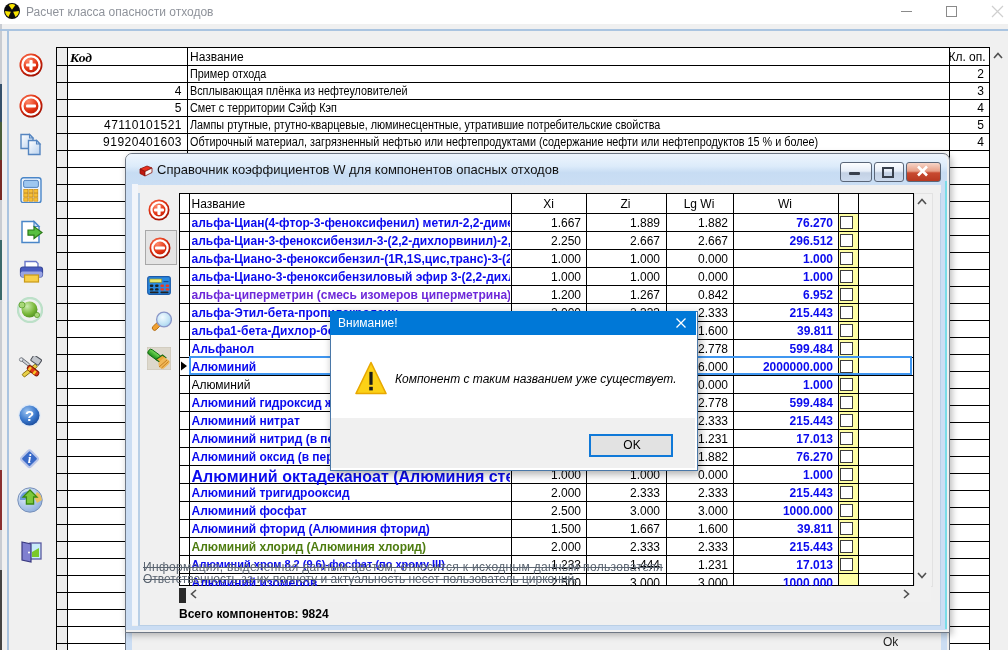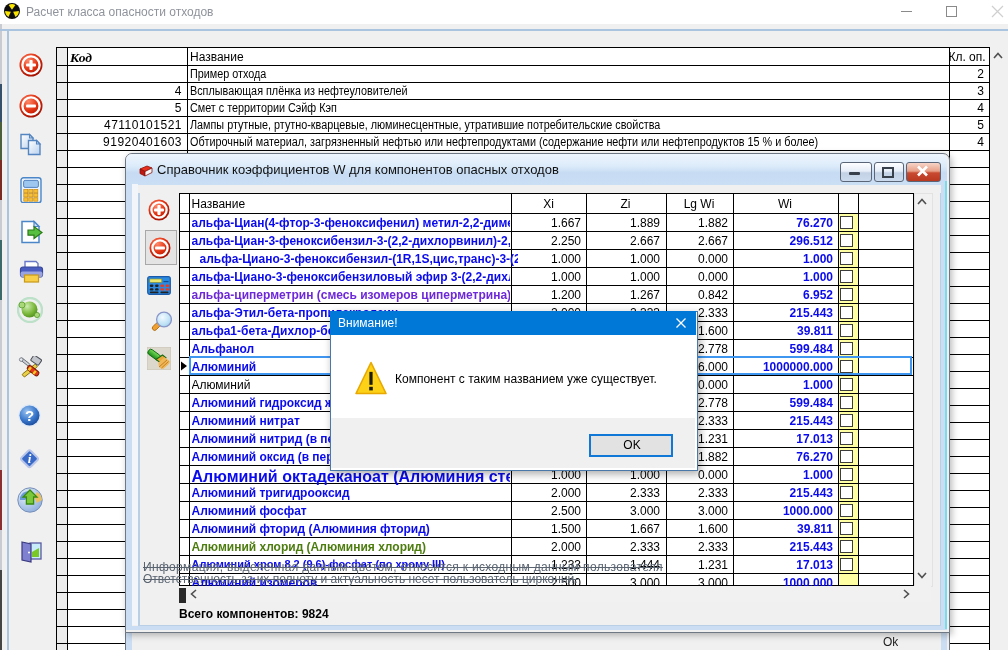--- a/index.html
+++ b/index.html
@@ -352,21 +352,21 @@
 <div class="txt" style="left:733px;top:215.5px;width:100px;text-align:right;font-size:12px;font-weight:bold;color:#0a0aee;">76.270</div>
 <div class="ab" style="left:838.5px;top:214px;width:19px;height:17px;background:#ffffa4;"></div>
 <div class="ab" style="left:839.5px;top:216px;width:11px;height:11px;background:#fff;border:1px solid #3c3c3c;"></div>
 <div class="txt" style="left:191.5px;top:233.5px;width:318px;font-size:12px;font-weight:bold;color:#0a0aee;">альфа-Циан-3-феноксибензил-3-(2,2-дихлорвинил)-2,2</div>
 <div class="txt" style="left:511px;top:233.5px;width:70px;text-align:right;font-size:12px;">2.250</div>
 <div class="txt" style="left:586px;top:233.5px;width:74px;text-align:right;font-size:12px;">2.667</div>
 <div class="txt" style="left:665px;top:233.5px;width:63px;text-align:right;font-size:12px;">2.667</div>
 <div class="txt" style="left:733px;top:233.5px;width:100px;text-align:right;font-size:12px;font-weight:bold;color:#0a0aee;">296.512</div>
 <div class="ab" style="left:838.5px;top:232px;width:19px;height:17px;background:#ffffa4;"></div>
 <div class="ab" style="left:839.5px;top:234px;width:11px;height:11px;background:#fff;border:1px solid #3c3c3c;"></div>
-<div class="txt" style="left:191.5px;top:251.5px;width:318px;font-size:12px;font-weight:bold;color:#0a0aee;margin-left:8px;">альфа-Циано-3-феноксибензил-(1R,1S,цис,транс)-3-(2</div>
+<div class="txt" style="left:191.5px;top:251.5px;width:318px;font-size:12px;font-weight:bold;color:#0a0aee;">альфа-Циано-3-феноксибензил-(1R,1S,цис,транс)-3-(2</div>
 <div class="txt" style="left:511px;top:251.5px;width:70px;text-align:right;font-size:12px;">1.000</div>
 <div class="txt" style="left:586px;top:251.5px;width:74px;text-align:right;font-size:12px;">1.000</div>
 <div class="txt" style="left:665px;top:251.5px;width:63px;text-align:right;font-size:12px;">0.000</div>
 <div class="txt" style="left:733px;top:251.5px;width:100px;text-align:right;font-size:12px;font-weight:bold;color:#0a0aee;">1.000</div>
 <div class="ab" style="left:838.5px;top:250px;width:19px;height:17px;background:#ffffa4;"></div>
 <div class="ab" style="left:839.5px;top:252px;width:11px;height:11px;background:#fff;border:1px solid #3c3c3c;"></div>
 <div class="txt" style="left:191.5px;top:269.5px;width:318px;font-size:12px;font-weight:bold;color:#0a0aee;">альфа-Циано-3-феноксибензиловый эфир 3-(2,2-дихло</div>
 <div class="txt" style="left:511px;top:269.5px;width:70px;text-align:right;font-size:12px;">1.000</div>
 <div class="txt" style="left:586px;top:269.5px;width:74px;text-align:right;font-size:12px;">1.000</div>
 <div class="txt" style="left:665px;top:269.5px;width:63px;text-align:right;font-size:12px;">0.000</div>
@@ -398,21 +398,21 @@
 <div class="txt" style="left:511px;top:341.5px;width:70px;text-align:right;font-size:12px;">2.667</div>
 <div class="txt" style="left:586px;top:341.5px;width:74px;text-align:right;font-size:12px;">2.778</div>
 <div class="txt" style="left:665px;top:341.5px;width:63px;text-align:right;font-size:12px;">2.778</div>
 <div class="txt" style="left:733px;top:341.5px;width:100px;text-align:right;font-size:12px;font-weight:bold;color:#0a0aee;">599.484</div>
 <div class="ab" style="left:838.5px;top:340px;width:19px;height:17px;background:#ffffa4;"></div>
 <div class="ab" style="left:839.5px;top:342px;width:11px;height:11px;background:#fff;border:1px solid #3c3c3c;"></div>
 <div class="txt" style="left:191.5px;top:359.5px;width:318px;font-size:12px;font-weight:bold;color:#0a0aee;">Алюминий</div>
 <div class="txt" style="left:511px;top:359.5px;width:70px;text-align:right;font-size:12px;">5.000</div>
 <div class="txt" style="left:586px;top:359.5px;width:74px;text-align:right;font-size:12px;">6.000</div>
 <div class="txt" style="left:665px;top:359.5px;width:63px;text-align:right;font-size:12px;">6.000</div>
-<div class="txt" style="left:733px;top:359.5px;width:100px;text-align:right;font-size:12px;font-weight:bold;color:#0a0aee;">1000000.000</div>
+<div class="txt" style="left:733px;top:359.5px;width:100px;text-align:right;font-size:12px;font-weight:bold;color:#0a0aee;">2000000.000</div>
 <div class="ab" style="left:838.5px;top:358px;width:19px;height:17px;background:#ffffa4;"></div>
 <div class="ab" style="left:839.5px;top:360px;width:11px;height:11px;background:#fff;border:1px solid #3c3c3c;"></div>
 <div class="txt" style="left:191.5px;top:377.5px;width:318px;font-size:12px;font-weight:normal;color:#000;">Алюминий</div>
 <div class="txt" style="left:511px;top:377.5px;width:70px;text-align:right;font-size:12px;">1.000</div>
 <div class="txt" style="left:586px;top:377.5px;width:74px;text-align:right;font-size:12px;">1.000</div>
 <div class="txt" style="left:665px;top:377.5px;width:63px;text-align:right;font-size:12px;">0.000</div>
 <div class="txt" style="left:733px;top:377.5px;width:100px;text-align:right;font-size:12px;font-weight:bold;color:#0a0aee;">1.000</div>
 <div class="ab" style="left:838.5px;top:376px;width:19px;height:17px;background:#ffffa4;"></div>
 <div class="ab" style="left:839.5px;top:378px;width:11px;height:11px;background:#fff;border:1px solid #3c3c3c;"></div>
 <div class="txt" style="left:191.5px;top:395.5px;width:318px;font-size:12px;font-weight:bold;color:#0a0aee;">Алюминий гидроксид ж</div>
@@ -518,14 +518,14 @@
 <div class="txt" style="left:338px;top:316px;font-size:12px;color:#ffffff;">Внимание!</div>
 <svg style="position:absolute;left:675px;top:317px" width="12" height="12" viewBox="0 0 12 12">
     <path d="M1.5 1.5 L10.5 10.5 M10.5 1.5 L1.5 10.5" stroke="#ffffff" stroke-width="1.3"></path>
   </svg>
 <div class="ab" style="left:331px;top:418px;width:364px;height:50px;background:#f0f0f0;"></div>
 <svg style="position:absolute;left:355px;top:361px" width="32" height="34" viewBox="0 0 32 34">
     <path d="M16.0 1.5 L31 32.5 L1 32.5 Z" fill="#fcd116" stroke="#e8a800" stroke-width="1.6" stroke-linejoin="round"></path>
     <rect x="14.4" y="10.88" width="3.2" height="12.92" fill="#1a1a1a"></rect>
     <rect x="14.2" y="25.8" width="3.6" height="3.6" fill="#1a1a1a"></rect>
   </svg>
-<div class="txt" style="left:395px;top:371.5px;font-size:12px;color:#000;">Компонент с таким названием уже существует.</div>
+<div class="txt" style="left:395px;top:371.5px;font-size:12px;color:#000;font-style:italic;">Компонент с таким названием уже существует.</div>
 <div class="ab" style="left:588.5px;top:433.5px;width:84.5px;height:23px;box-sizing:border-box;background:#e2e2e2;border:2px solid #1079d8;"></div>
 <div class="txt" style="left:589px;top:438px;width:86px;text-align:center;font-size:12px;">OK</div>
 </body></html>

